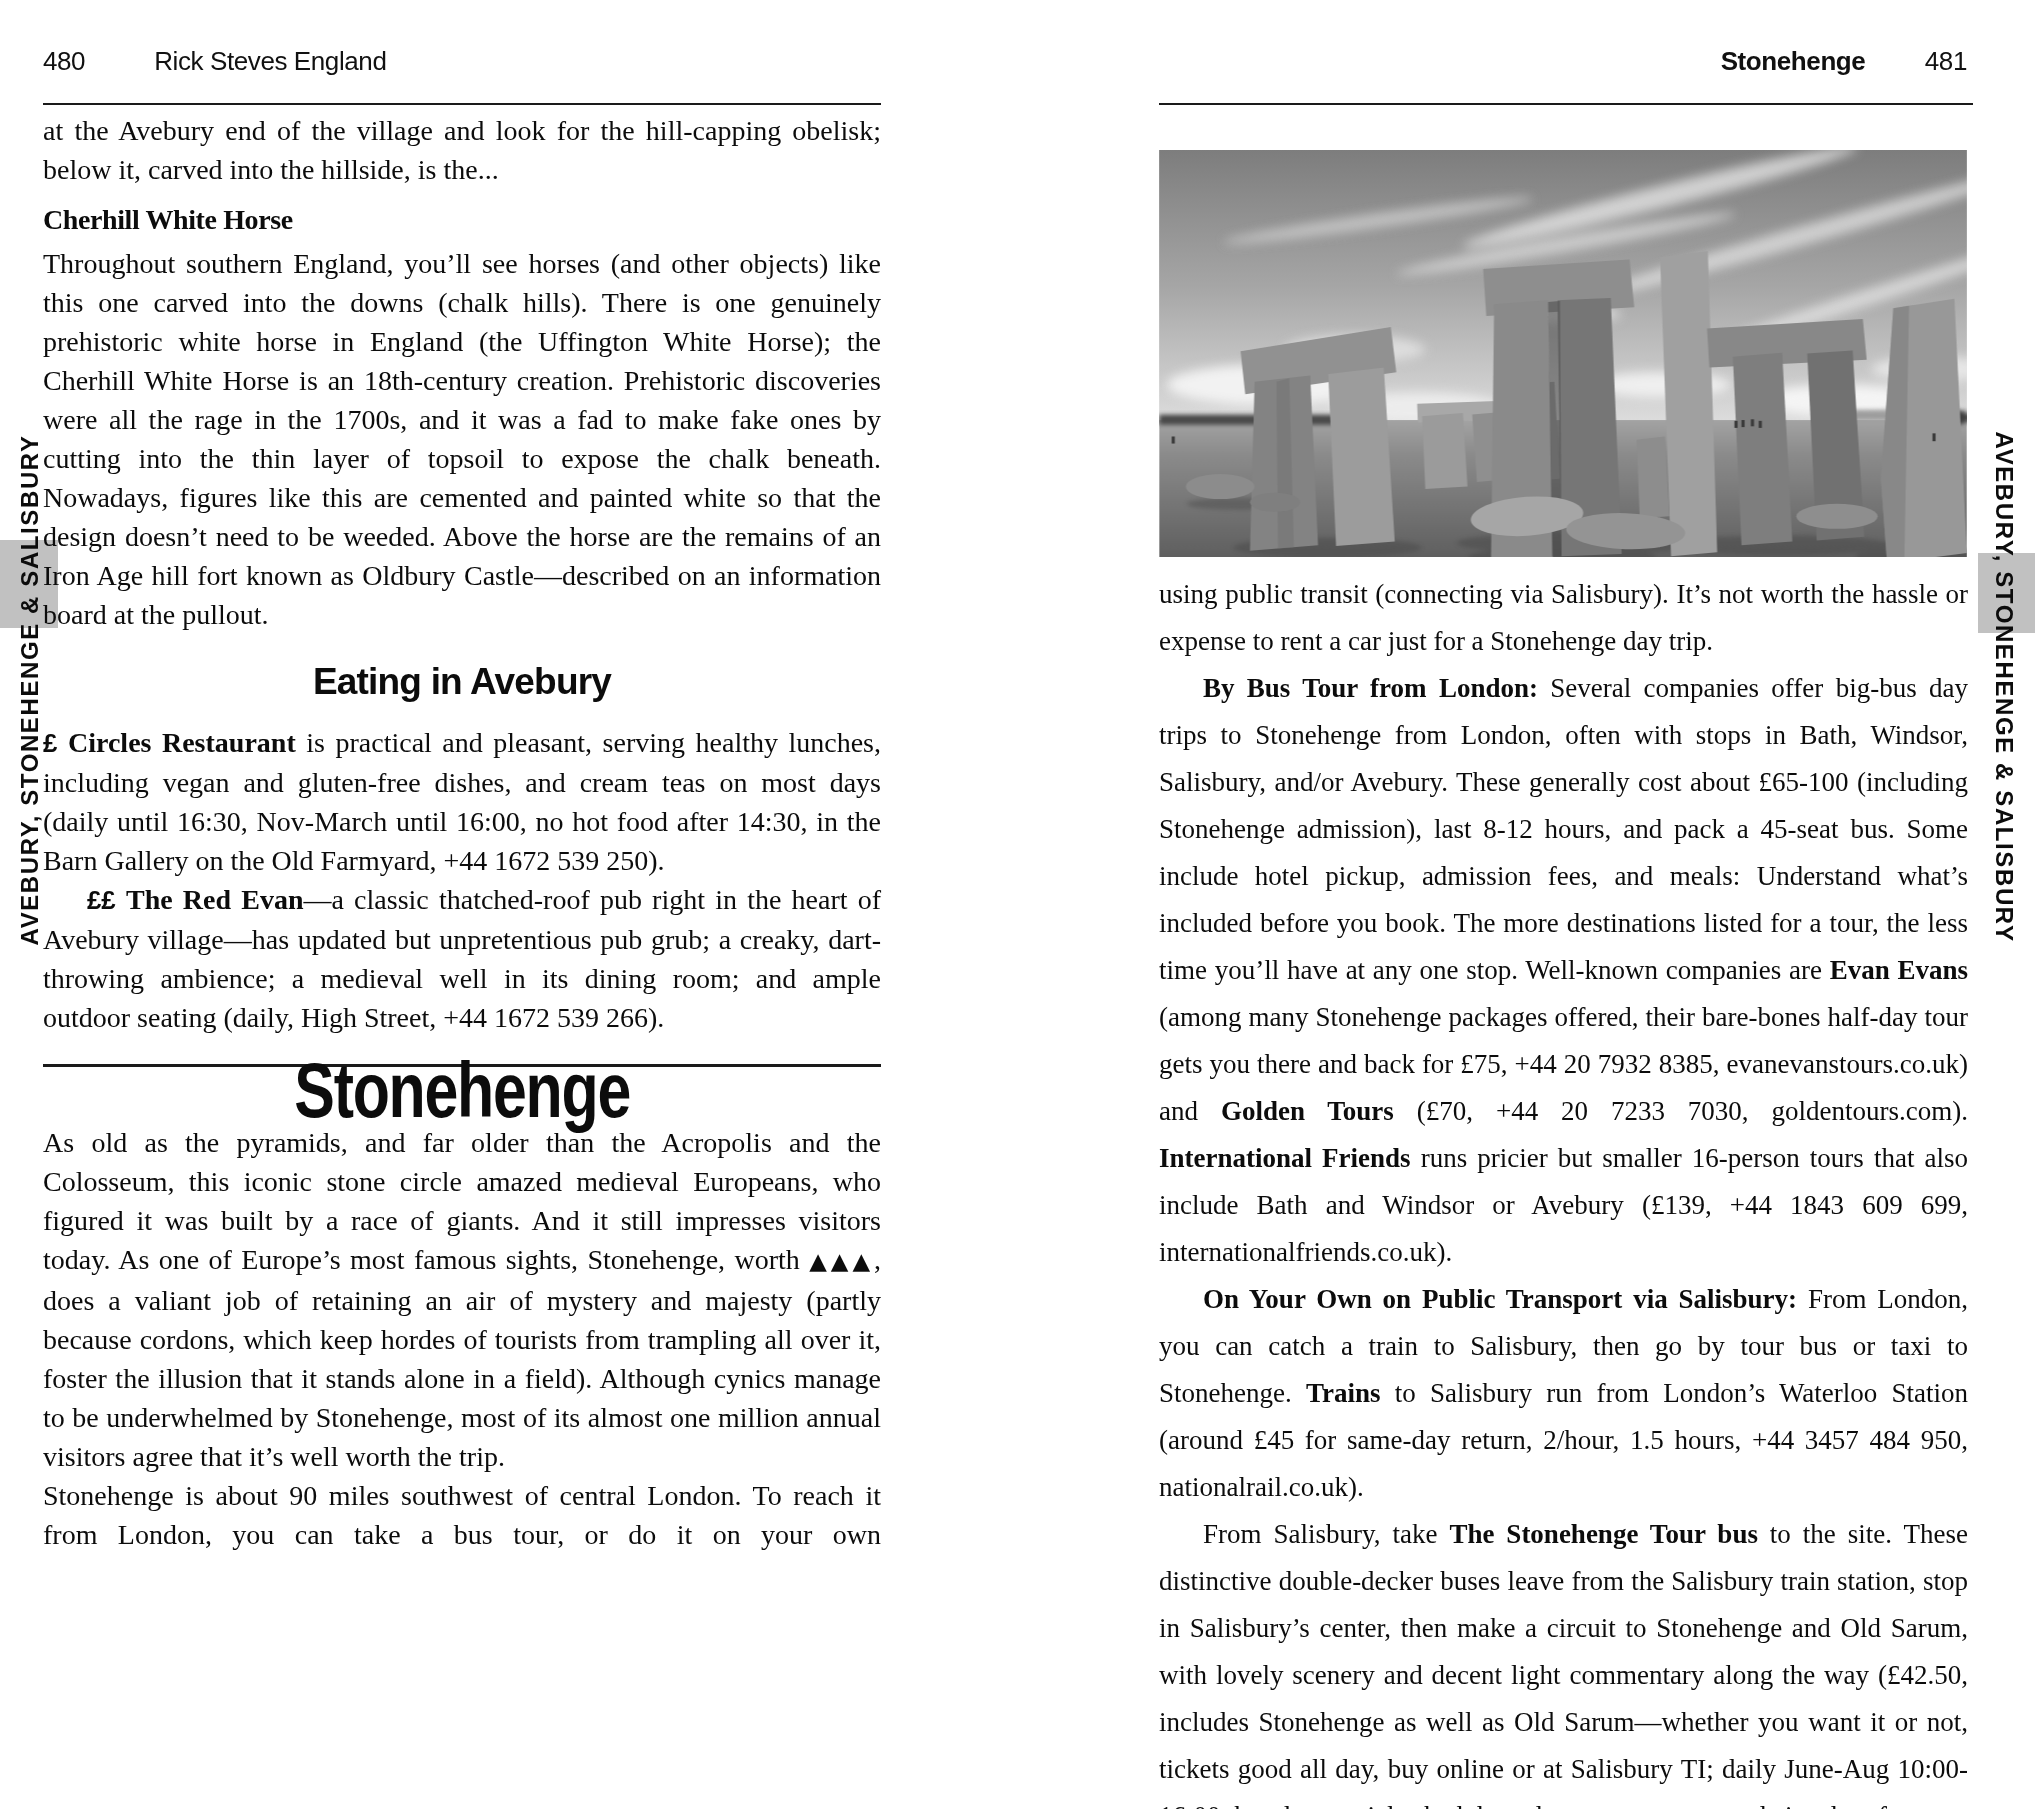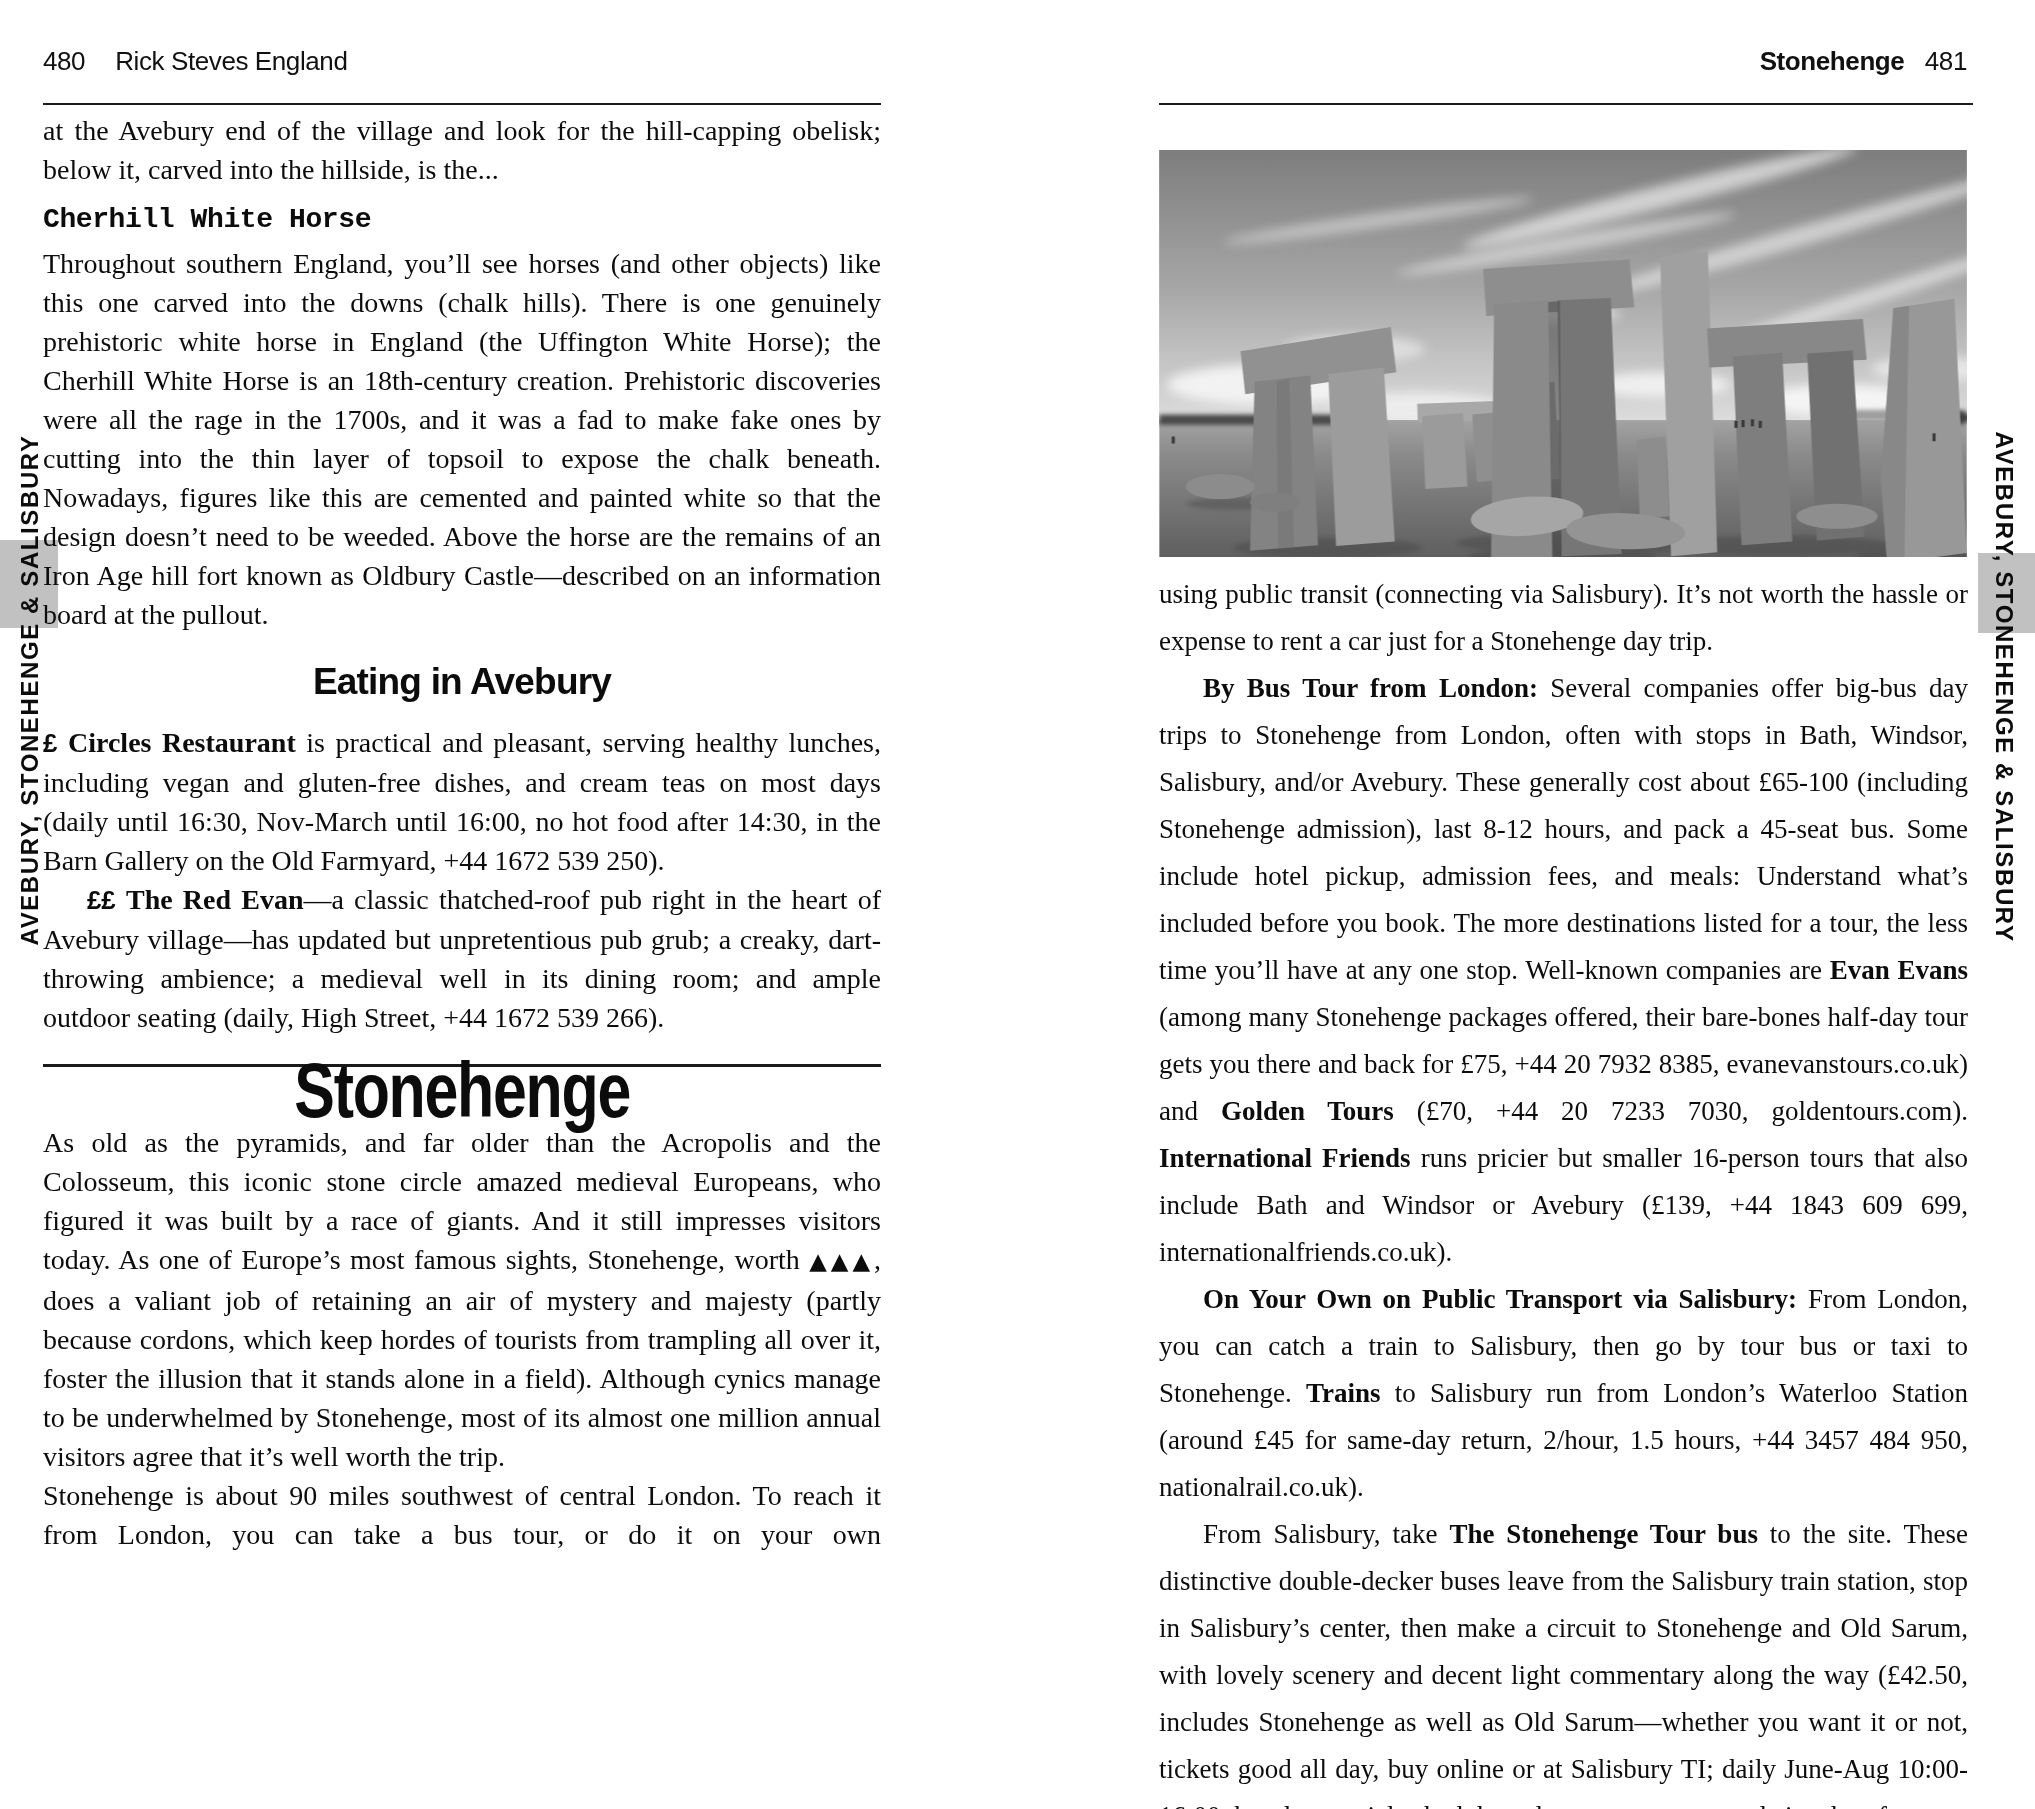--- a/index.html
+++ b/index.html
@@ -1,38 +1,38 @@
 <!DOCTYPE html>
 <html style="font-size:12.5px"><head>
 <meta charset="utf-8">
 <style>
   html,body{margin:0;padding:0;background:#ffffff;}
   .spread{position:relative;width:2035px;height:1809px;background:#ffffff;overflow:hidden;
           font-family:"Liberation Serif",serif;color:#0c0c0c;}
   
   .runhead{position:absolute;top:41px;height:36px;font-family:"Liberation Sans",sans-serif;
-           font-size:26px;letter-spacing:-0.4px;color:#111;display:flex;align-items:flex-end;}
+           font-size:26px;letter-spacing:-0.4px;color:#111;display:flex;align-items:flex-end;gap:39px;}
   .runhead .num{font-weight:400;}
   .runhead .ttl{font-weight:400;margin-left:30px;}
   .runhead-r{left:1159px;width:808px;justify-content:flex-end;}
   .runhead-r .ttl{font-weight:700;margin-left:0;}
   .runhead-r .num{margin-left:20.4px;}
   .headrule{position:absolute;height:2.3px;background:#1a1a1a;top:103px;}
   
   .col-left{position:absolute;left:43px;top:111px;width:838px;font-size:28px;line-height:39px;}
   .col-right{position:absolute;left:1159px;top:571px;width:809px;font-size:27px;line-height:47px;}
   p{margin:0;text-align:justify;}
   p.indent{text-indent:44px;}
   p.cont{text-align-last:justify;}
   b{font-weight:700;font-family:Liberation Serif, serif;}
   .price{font-family:"Liberation Sans",sans-serif;font-weight:700;font-size:0.92em;}
   .rating{font-family:"DejaVu Sans",sans-serif;font-size:0.82em;letter-spacing:1.6px;}
   .italic-intro{margin-bottom:11px;}
   
-  .h-sub{font-family:Liberation Mono, monospace;font-weight:700;font-size:28px;
+  .h-sub{font-family:Liberation Serif, serif;font-weight:700;font-size:28px;
          letter-spacing:-0.4px;margin:11px 0 4.7px 0;text-align:left;}
   .h-eating{font-family:"Liberation Sans",sans-serif;font-weight:700;font-size:37px;
             letter-spacing:-0.8px;text-align:center;margin:28px 0 22px 0;}
   .divider{height:3.1px;background:#1a1a1a;margin:27px 0 4.7px 0;}
   .h-display{font-family:"Liberation Sans",sans-serif;font-weight:700;font-size:78px;
              text-align:center;margin:1.6px 0 12.5px 0;letter-spacing:-1.6px;}
   .h-display span{display:inline-block;transform:scaleX(0.78);transform-origin:center;}
   .h-getting{font-family:"Liberation Sans",sans-serif;font-weight:700;font-size:29px;
              letter-spacing:0.4px;margin:23.5px 0 6.3px 0;text-align:left;}
   

